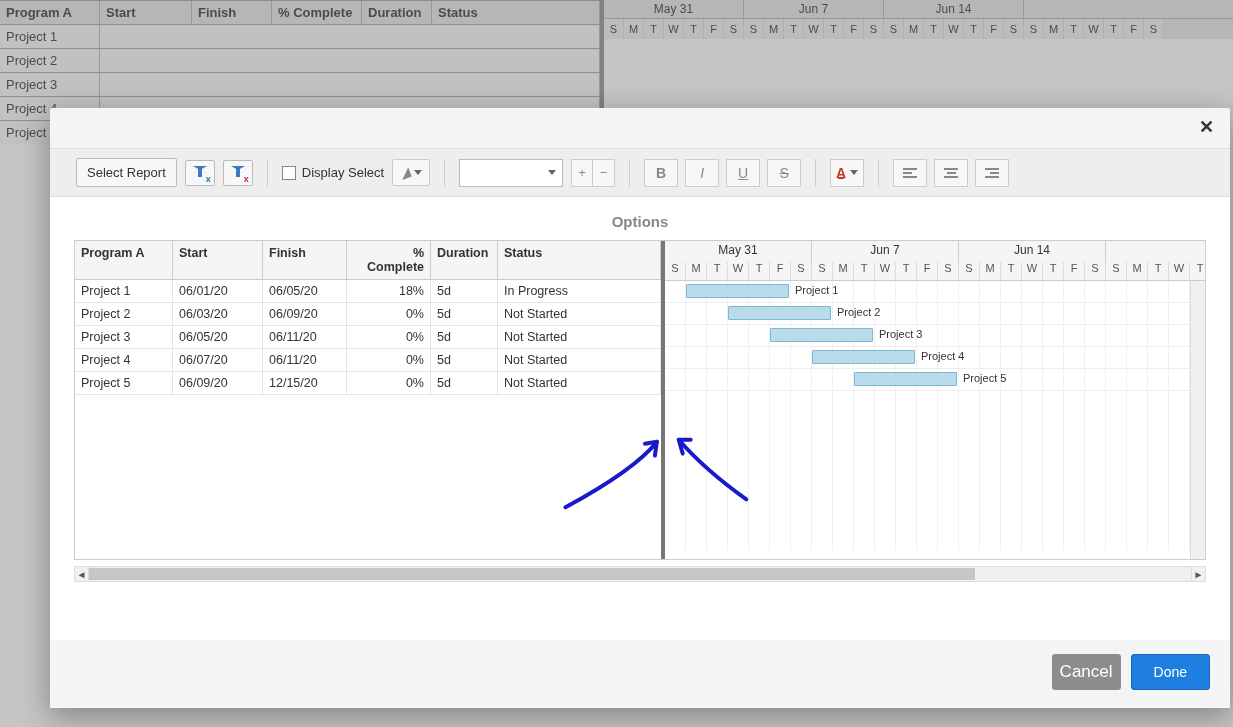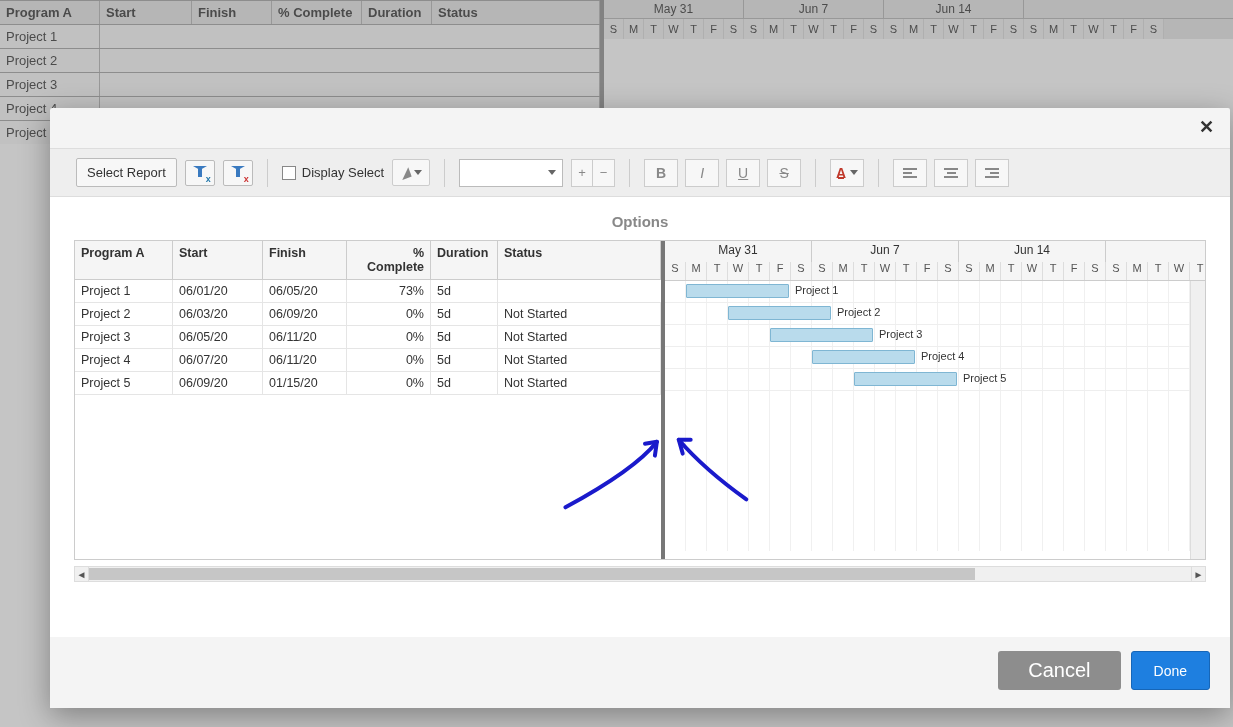--- a/index.html
+++ b/index.html
@@ -154,21 +154,21 @@
   .scroll-h .ar.r{right:0;border-left:1px solid #ddd;}
 
   
   .arrow-svg{position:absolute;left:0;top:0;width:100%;height:100%;pointer-events:none;}
 
   
   .footer{
     padding:14px 20px 18px 20px; display:flex; justify-content:flex-end; gap:10px;
     background:#f4f4f4;
   }
-  .btn-cancel{background:#8d8d8d;color:#fff;border:none;padding:8px 30px;border-radius:3px;font-size:20px;cursor:pointer;}
+  .btn-cancel{background:#8d8d8d;color:#fff;border:none;padding:8px 8px;border-radius:3px;font-size:17px;cursor:pointer;}
   .btn-done{background:#1e7fe0;color:#fff;border:1px solid #1666b8;padding:8px 22px;border-radius:3px;font-size:14px;cursor:pointer;}
 
   
   .align-lines{display:inline-flex;flex-direction:column;gap:2px;}
   .align-lines span{display:block;height:2px;background:#888;}
   .al-l span:nth-child(1){width:14px;} .al-l span:nth-child(2){width:9px;} .al-l span:nth-child(3){width:14px;}
   .al-c span{width:14px;} .al-c span:nth-child(2){width:9px;margin:0 auto;}
   .al-r span{width:14px;margin-left:auto;} .al-r span:nth-child(2){width:9px;}
 
   .filter-ic{width:14px;height:14px;position:relative;display:inline-block;}
@@ -346,22 +346,23 @@
           <div class="gh-cell col2">Finish</div>
           <div class="gh-cell col3">% Complete</div>
           <div class="gh-cell col4">Duration</div>
           <div class="gh-cell col5">Status</div>
         </div>
         <div id="grid-body">
             <div class="g-row">
               <div class="g-cell col0">Project 1</div>
               <div class="g-cell col1">06/01/20</div>
               <div class="g-cell col2">06/05/20</div>
-              <div class="g-cell col3">73%</div>
+              <div class="g-cell col3">18%</div>
               <div class="g-cell col4">5d</div>
+              <div class="g-cell col5">In Progress</div>
             </div>
             <div class="g-row">
               <div class="g-cell col0">Project 2</div>
               <div class="g-cell col1">06/03/20</div>
               <div class="g-cell col2">06/09/20</div>
               <div class="g-cell col3">0%</div>
               <div class="g-cell col4">5d</div>
               <div class="g-cell col5">Not Started</div>
             </div>
             <div class="g-row">
@@ -376,21 +377,21 @@
               <div class="g-cell col0">Project 4</div>
               <div class="g-cell col1">06/07/20</div>
               <div class="g-cell col2">06/11/20</div>
               <div class="g-cell col3">0%</div>
               <div class="g-cell col4">5d</div>
               <div class="g-cell col5">Not Started</div>
             </div>
             <div class="g-row">
               <div class="g-cell col0">Project 5</div>
               <div class="g-cell col1">06/09/20</div>
-              <div class="g-cell col2">01/15/20</div>
+              <div class="g-cell col2">12/15/20</div>
               <div class="g-cell col3">0%</div>
               <div class="g-cell col4">5d</div>
               <div class="g-cell col5">Not Started</div>
             </div>
           </div>
         <div class="grow"></div>
       </div>
       <div class="split"></div>
       <div class="gantt-side">
         <div class="gantt-head">

